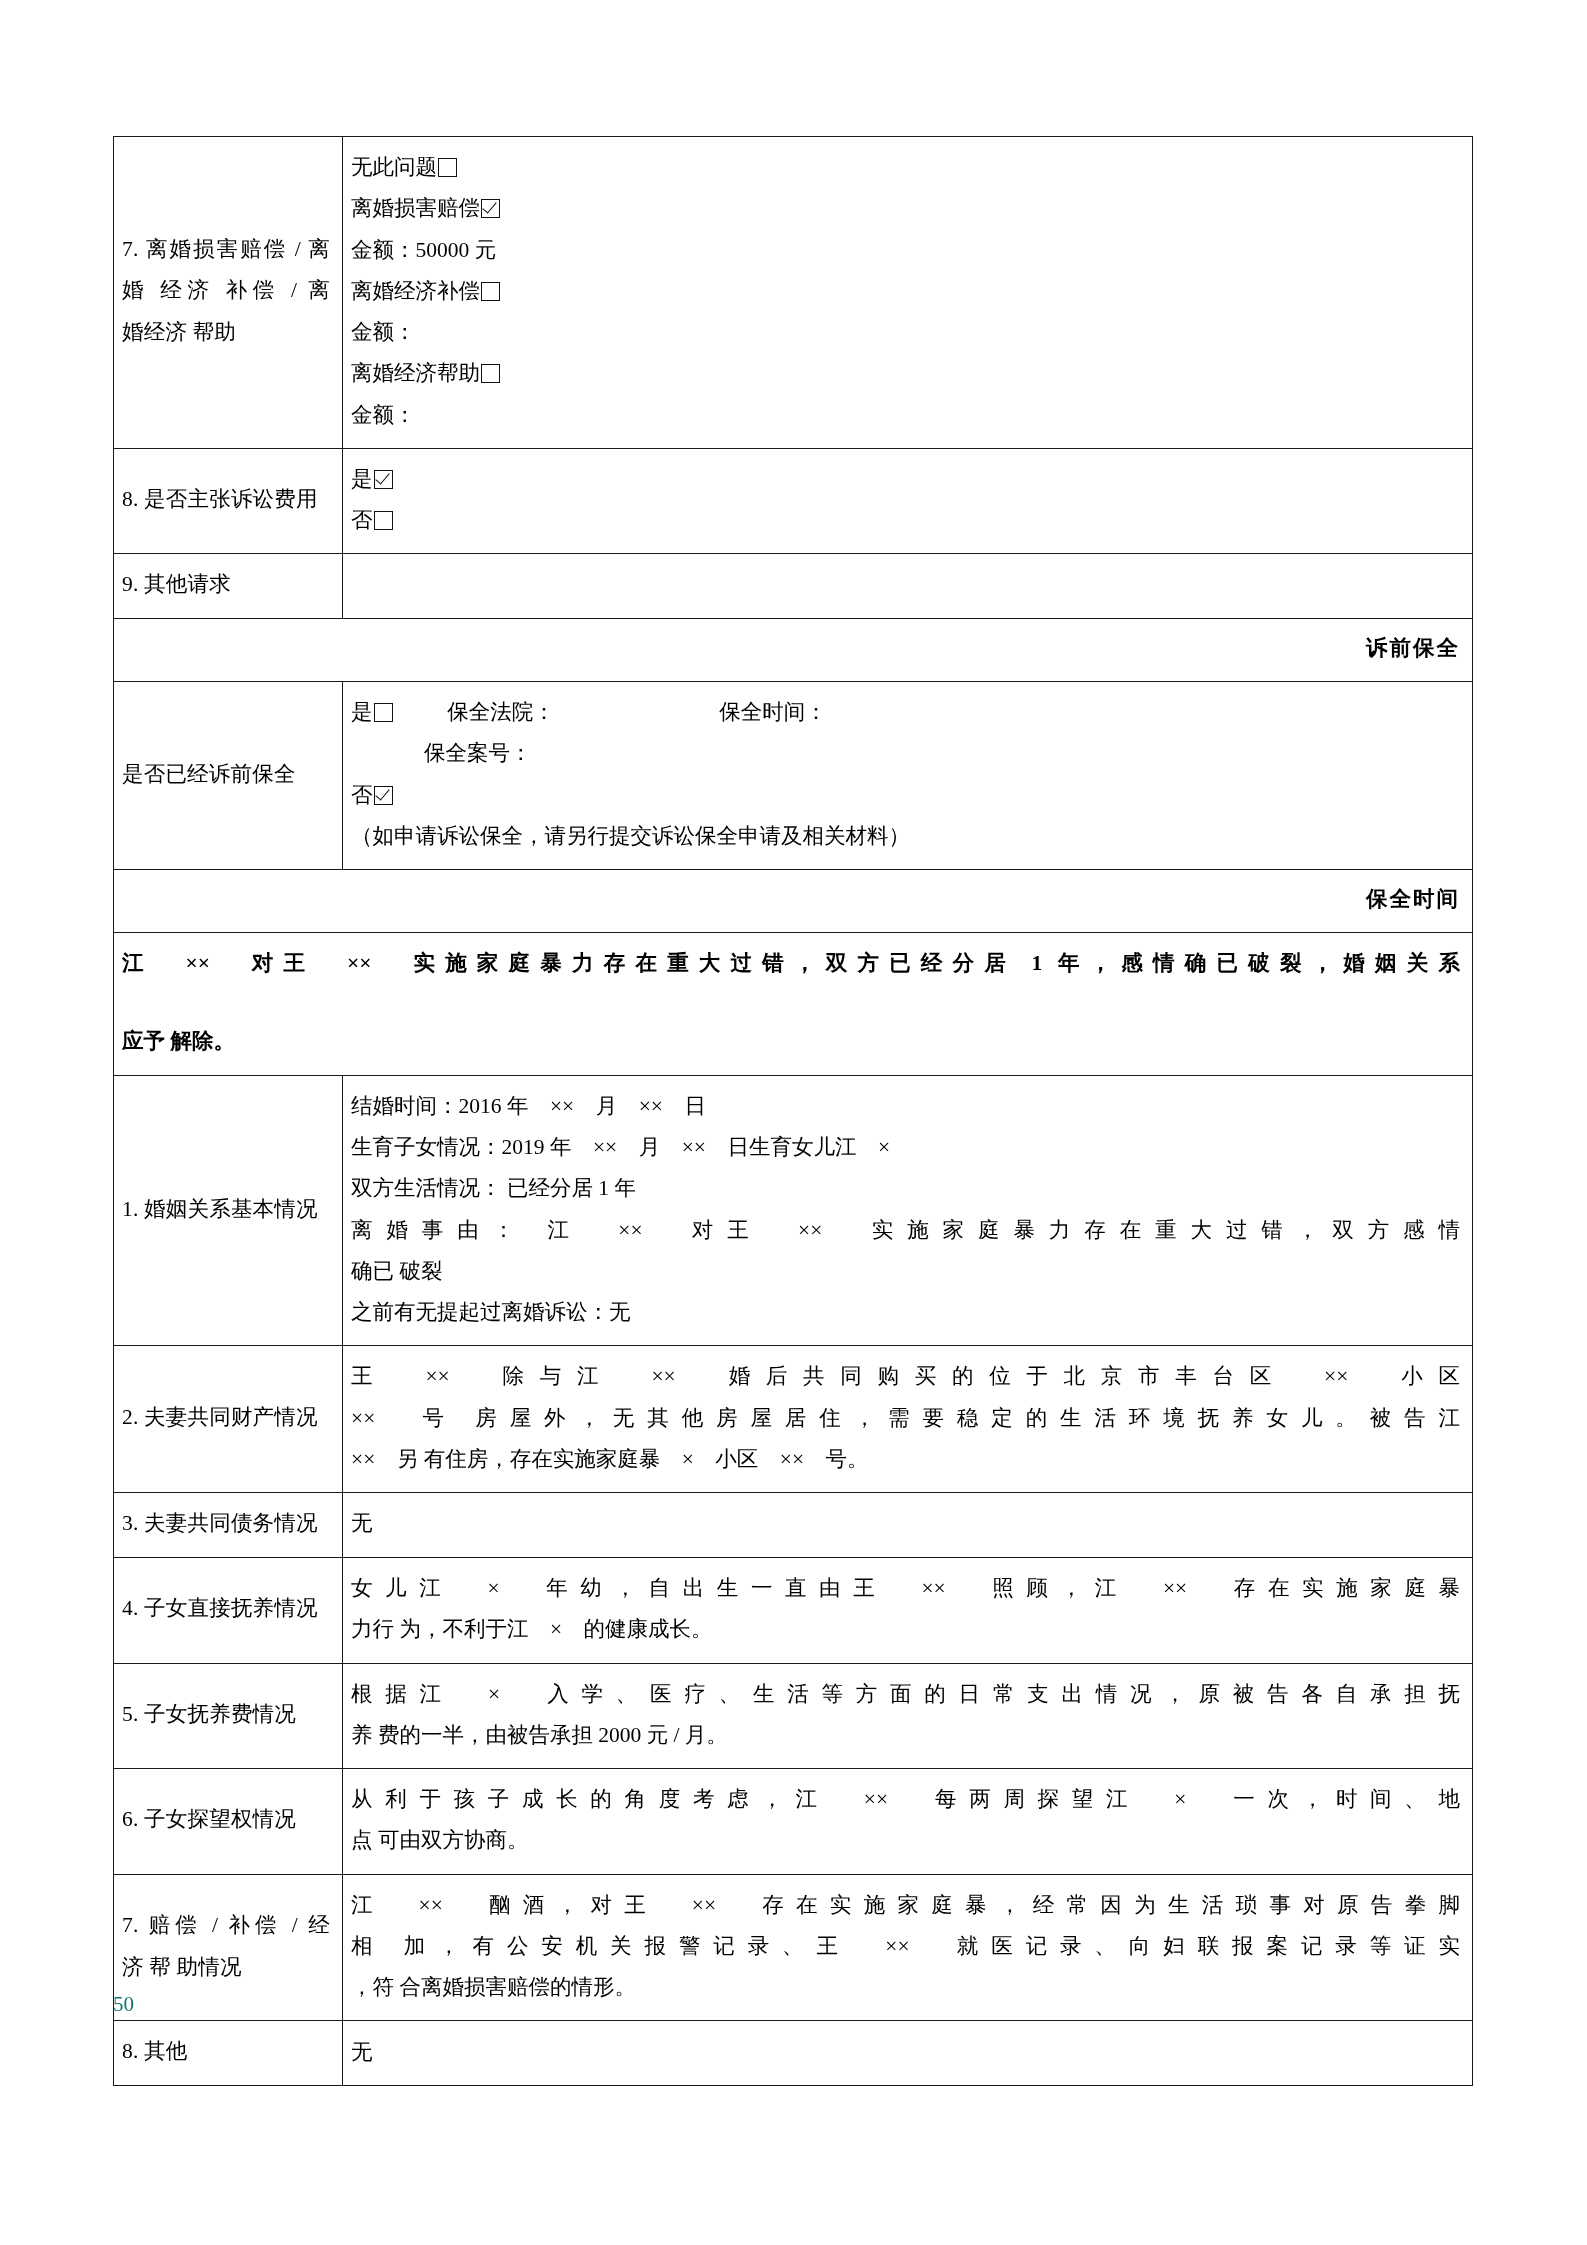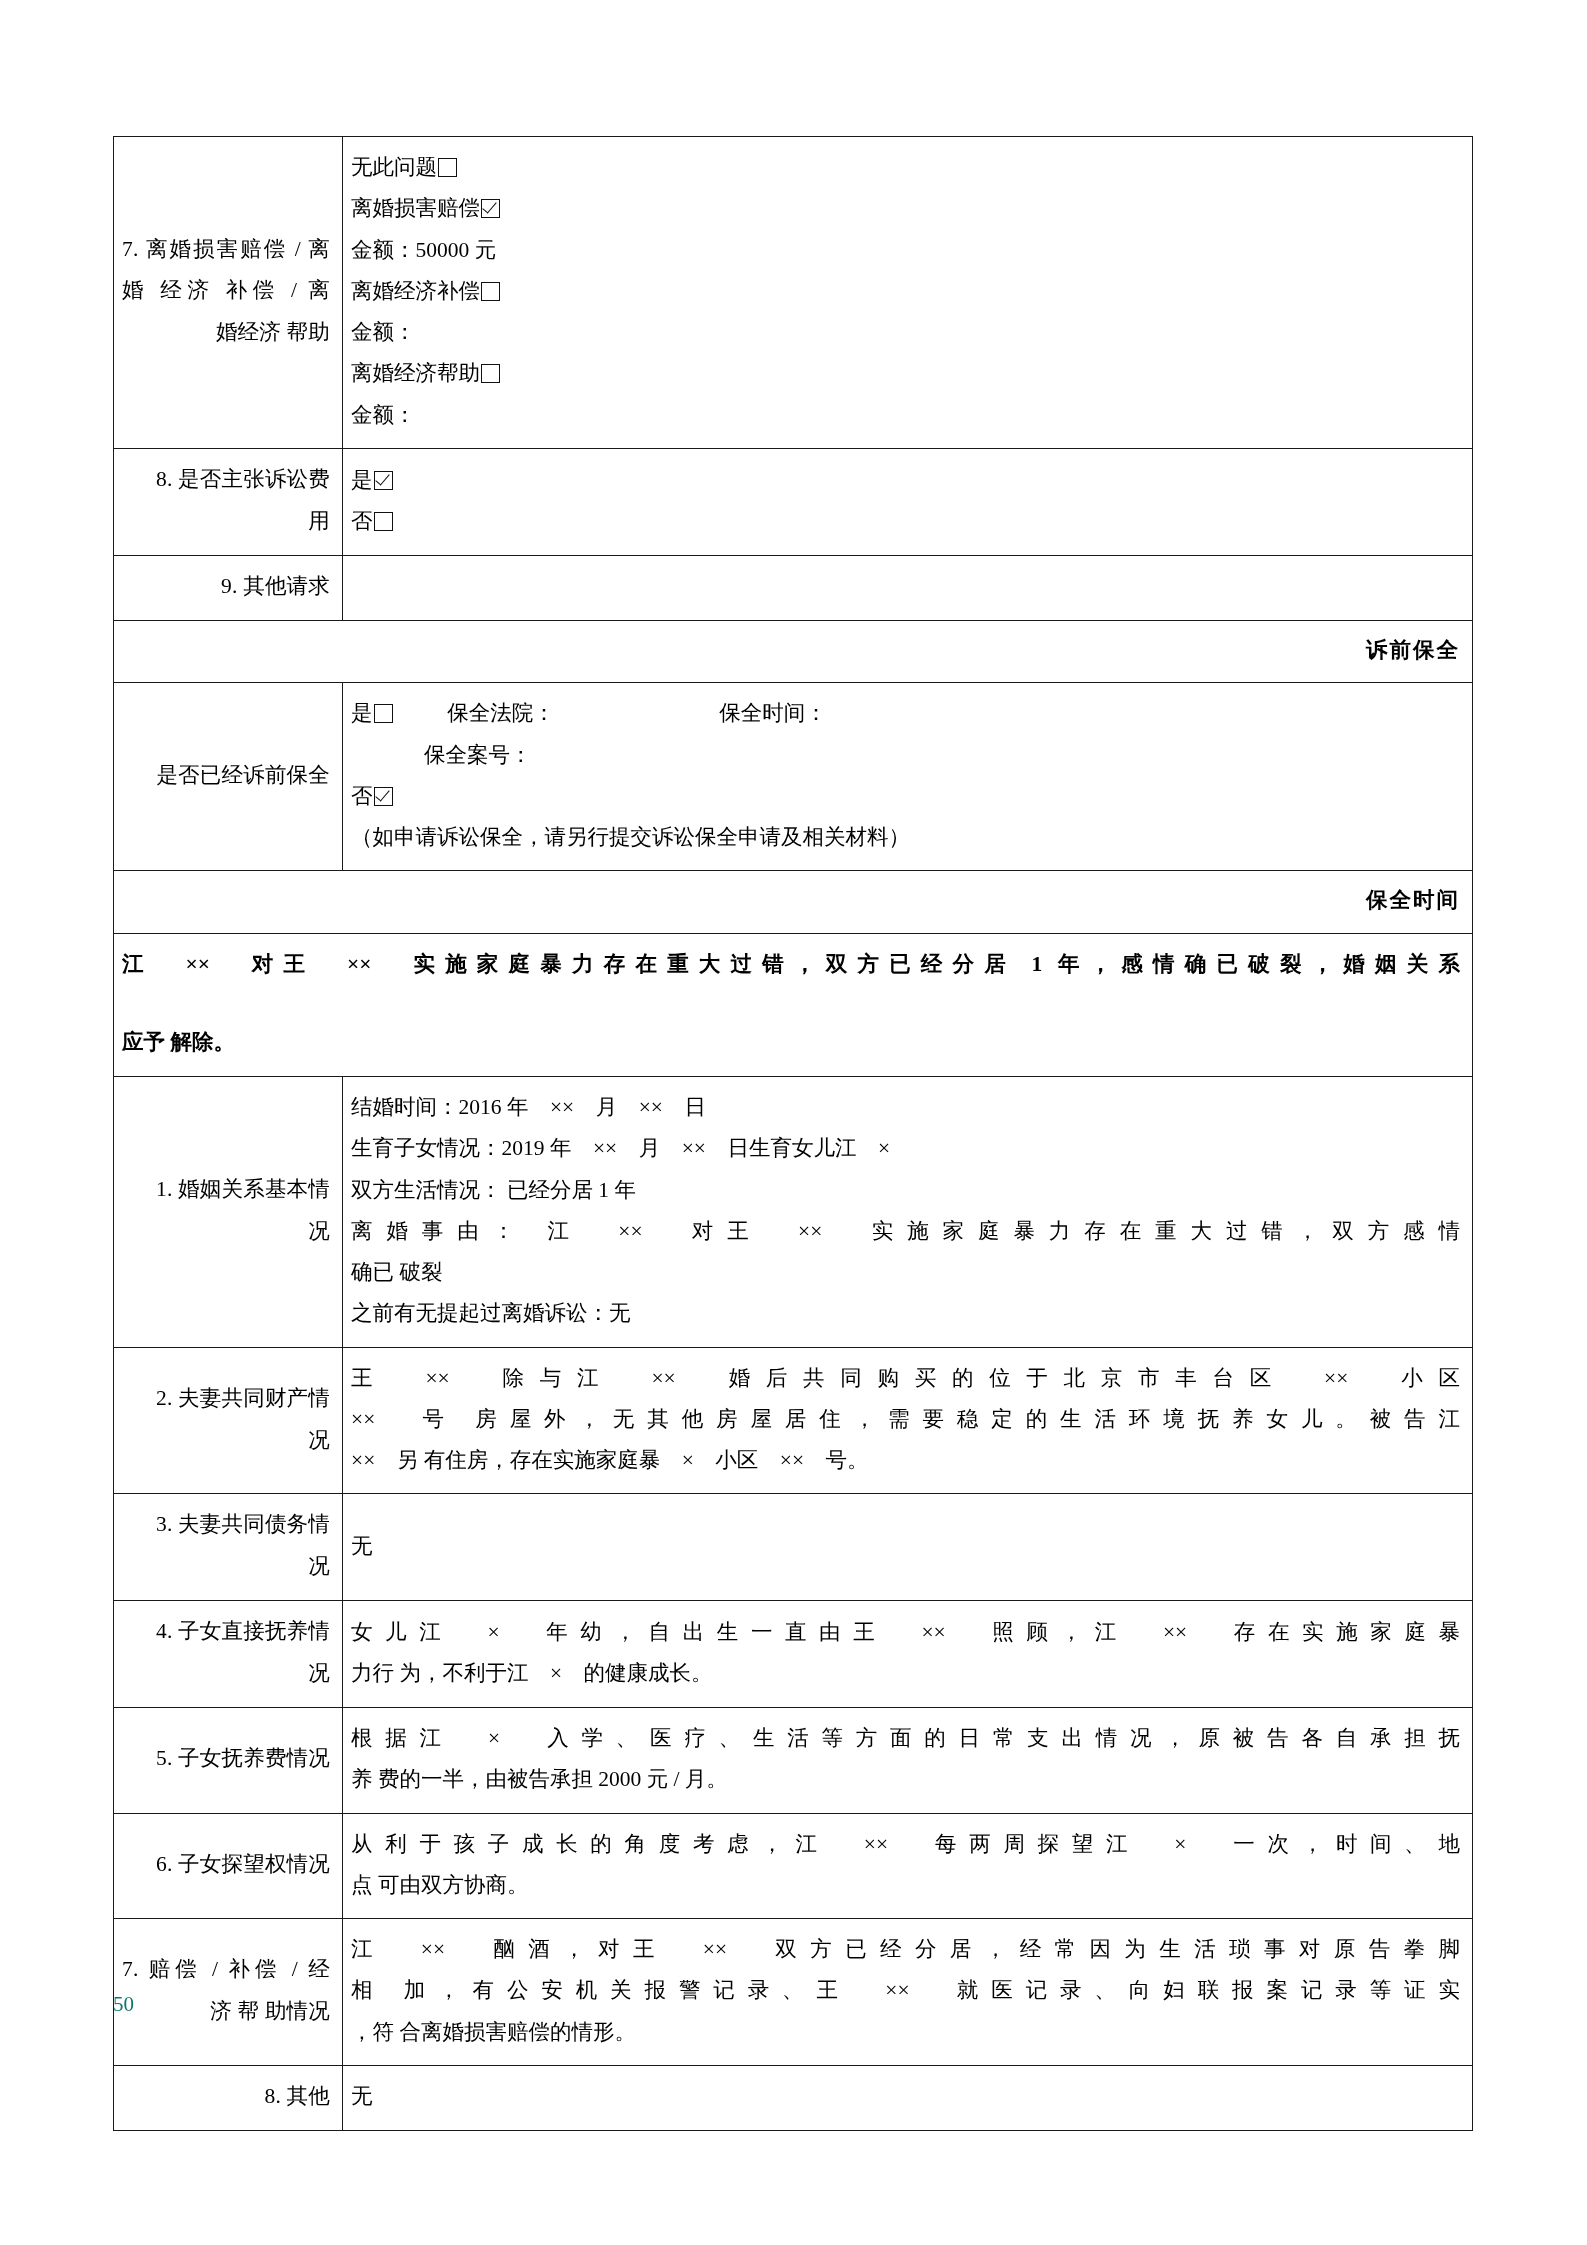--- a/index.html
+++ b/index.html
@@ -49,23 +49,22 @@
     letter-spacing: 0.2px;
   }
   td.lbl .lbl-txt {
     display: block;
     text-align: justify;
     text-align-last: justify;
     line-height: 1.95;
   }
   td.lbl .lbl-plain {
     display: block;
-    text-align: right;
+    text-align: left;
     line-height: 1.95;
-    margin-left: 24px;
   }
   td.val {
     text-align: left;
     padding-left: 16px;
   }
   td.val .line {
     display: block;
     white-space: pre-wrap;
     line-height: 1.92;
   }
@@ -267,21 +266,21 @@
           <span class="jline last">点 可由双方协商。</span>
         </td>
       </tr>
 
       <tr>
         <td class="lbl">
           <span class="lbl-txt">7. 赔偿 / 补偿 / 经</span>
           <span class="lbl-plain">济 帮 助情况</span>
         </td>
         <td class="val">
-          <span class="jline">江　××　酗酒，对王　××　双方已经分居，经常因为生活琐事对原告拳脚</span>
+          <span class="jline">江　××　酗酒，对王　××　存在实施家庭暴，经常因为生活琐事对原告拳脚</span>
           <span class="jline">相 加，有公安机关报警记录、王　××　就医记录、向妇联报案记录等证实</span>
           <span class="jline last">，符 合离婚损害赔偿的情形。</span>
         </td>
       </tr>
 
       <tr>
         <td class="lbl">
           <span class="lbl-plain">8. 其他</span>
         </td>
         <td class="val">

